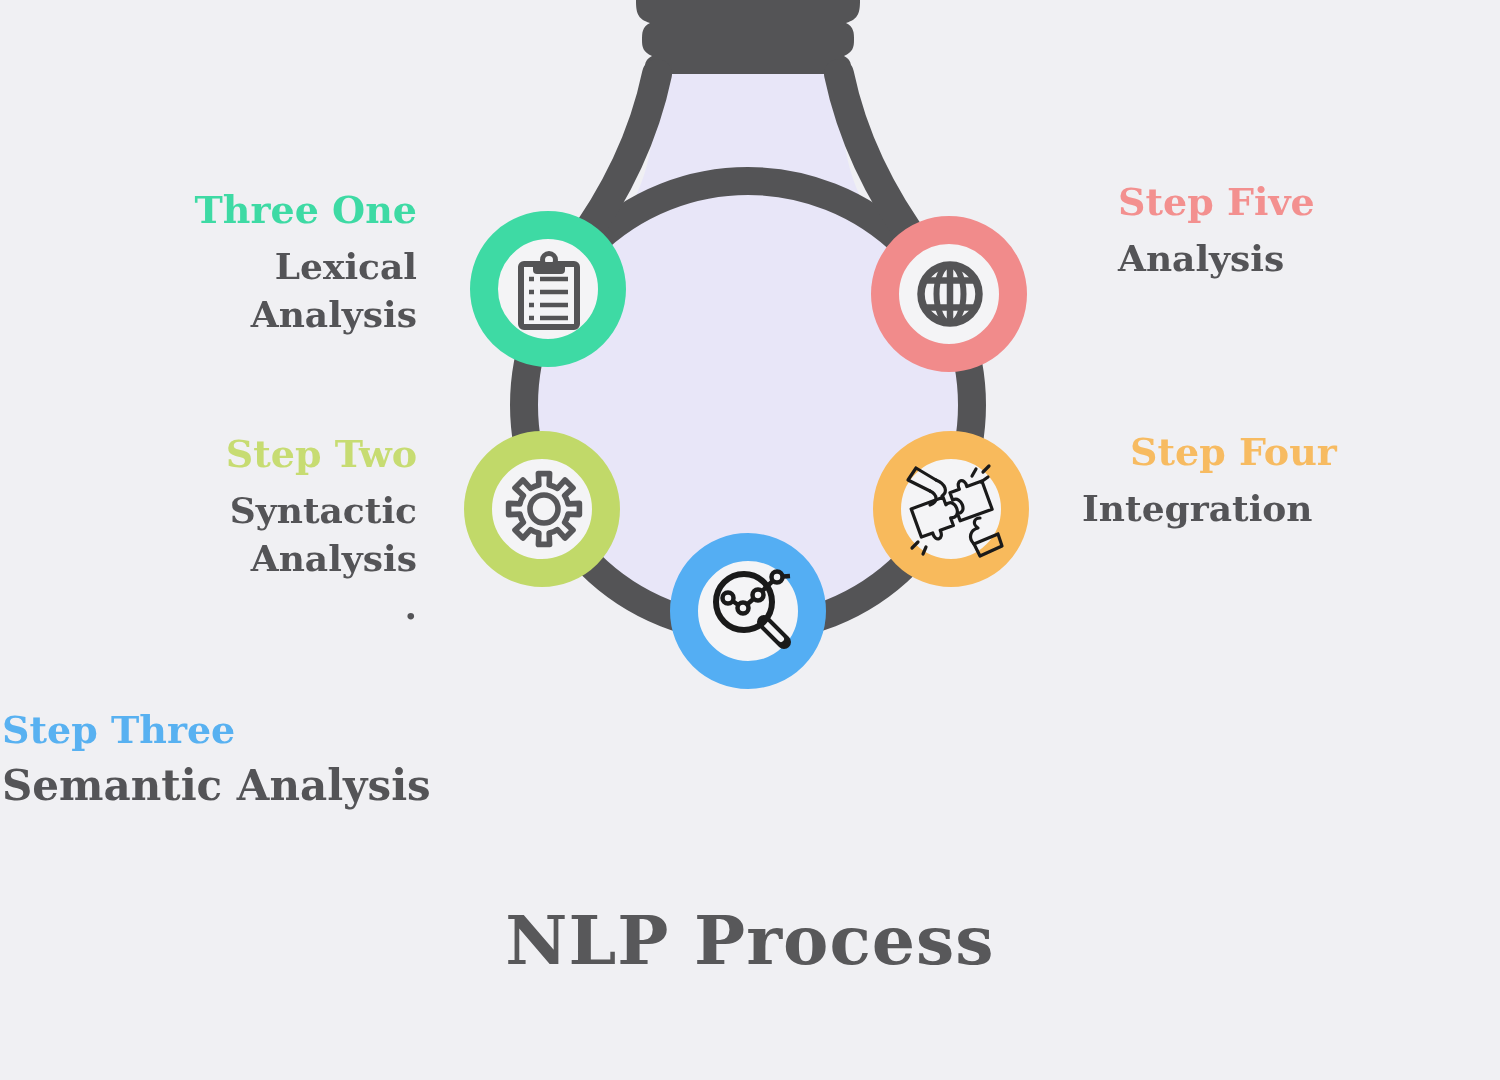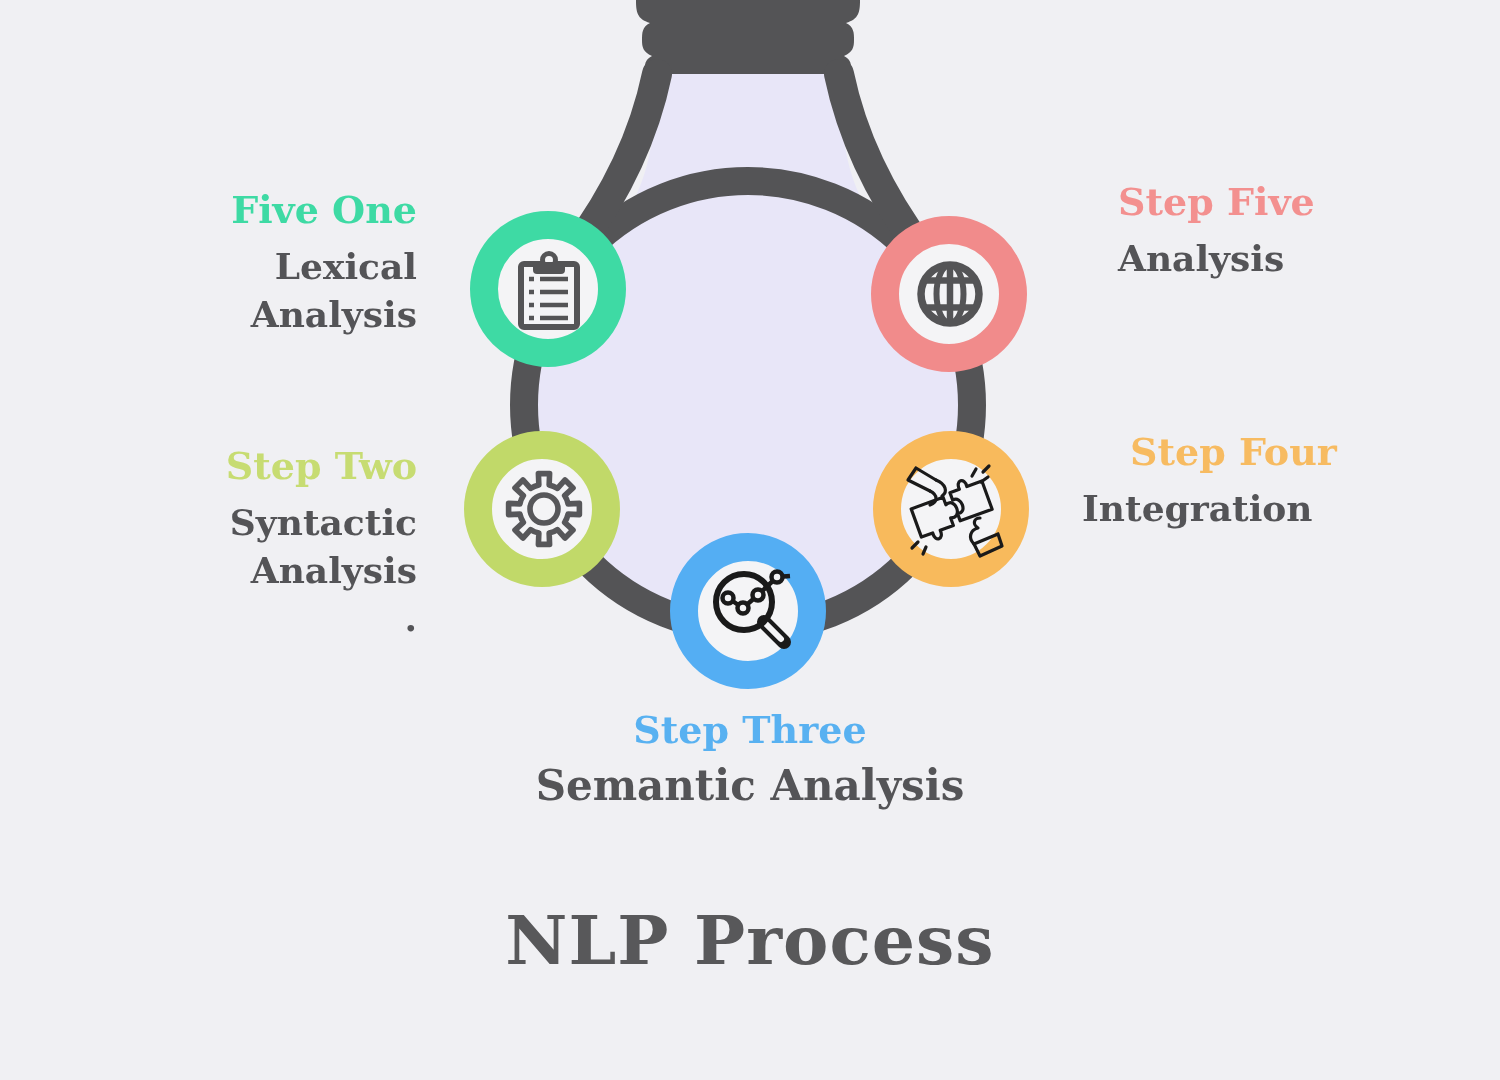--- a/index.html
+++ b/index.html
@@ -14,25 +14,25 @@
   svg{position:absolute;left:0;top:0;}
   .txt{position:absolute;font-weight:bold;}
   .step-label{font-size:38px;line-height:44px;margin:0 0 10px 0;}
   .step-lines div{font-size:36px;line-height:48px;color:#545457;}
   .align-right{text-align:right;}
   .align-left{text-align:left;}
   .block-one{top:188px;right:1083px;width:330px;}
   .block-two{top:432px;right:1083px;width:330px;}
   .block-five{top:180px;left:1118px;width:360px;}
   .block-four{top:430px;left:1082px;width:380px;}
-  .block-three{top:708px;left:2px;width:1496px;text-align:center;}
+  .block-three{top:708px;left:2px;width:1496px;text-align:left;}
   .block-three .step-label{font-size:38px;line-height:44px;margin-bottom:8px;}
   .block-three .step-lines div{font-size:42px;line-height:52px;}
   .c-one{color:#3edaa4;}
-  .c-two{color:#c7dc72;margin-top:12px;}
+  .c-two{color:#c7dc72;}
   .c-three{color:#58b1f1;}
   .c-four{color:#f7bb61;margin-left:48px;}
   .c-five{color:#f3908f;}
   .title{top:902px;left:4px;width:1492px;text-align:center;
          font-size:68px;line-height:76px;color:#58585a;letter-spacing:1px;}
 </style>
 </head>
 <body>
 
 <div id="stage">
@@ -99,21 +99,21 @@
 
     <g transform="translate(950,294)" fill="none" stroke="#545456">
       <circle cx="0" cy="0" r="29" stroke-width="7.5"></circle>
       <path d="M 0,-29 L 0,29" stroke-width="6.5"></path>
       <ellipse cx="0" cy="0" rx="13.5" ry="29" stroke-width="6"></ellipse>
       <path d="M -25,-13.5 L 25,-13.5 M -25,13.5 L 25,13.5" stroke-width="6.5"></path>
     </g>
   </svg>
 
   <div class="txt block-one align-right">
-    <div class="step-label c-one">Five One</div>
+    <div class="step-label c-one">Three One</div>
     <div class="step-lines">
       <div>Lexical</div>
       <div>Analysis</div>
     </div>
   </div>
 
   <div class="txt block-two align-right">
     <div class="step-label c-two">Step Two</div>
     <div class="step-lines">
       <div>Syntactic</div>

